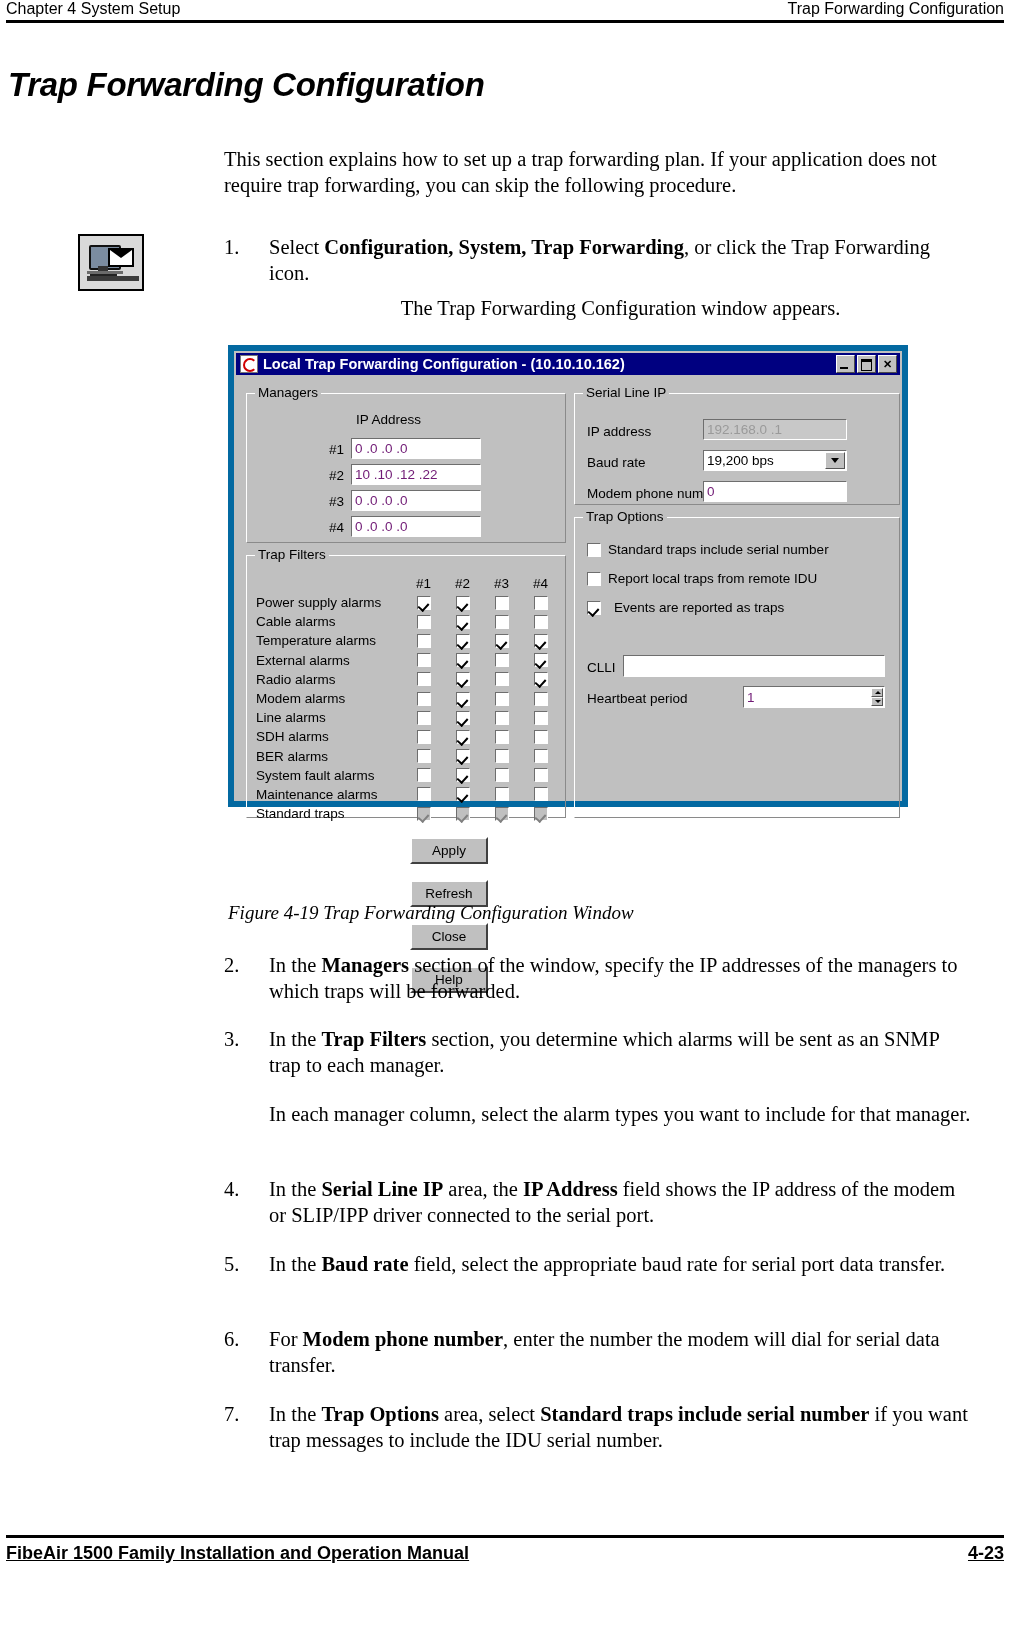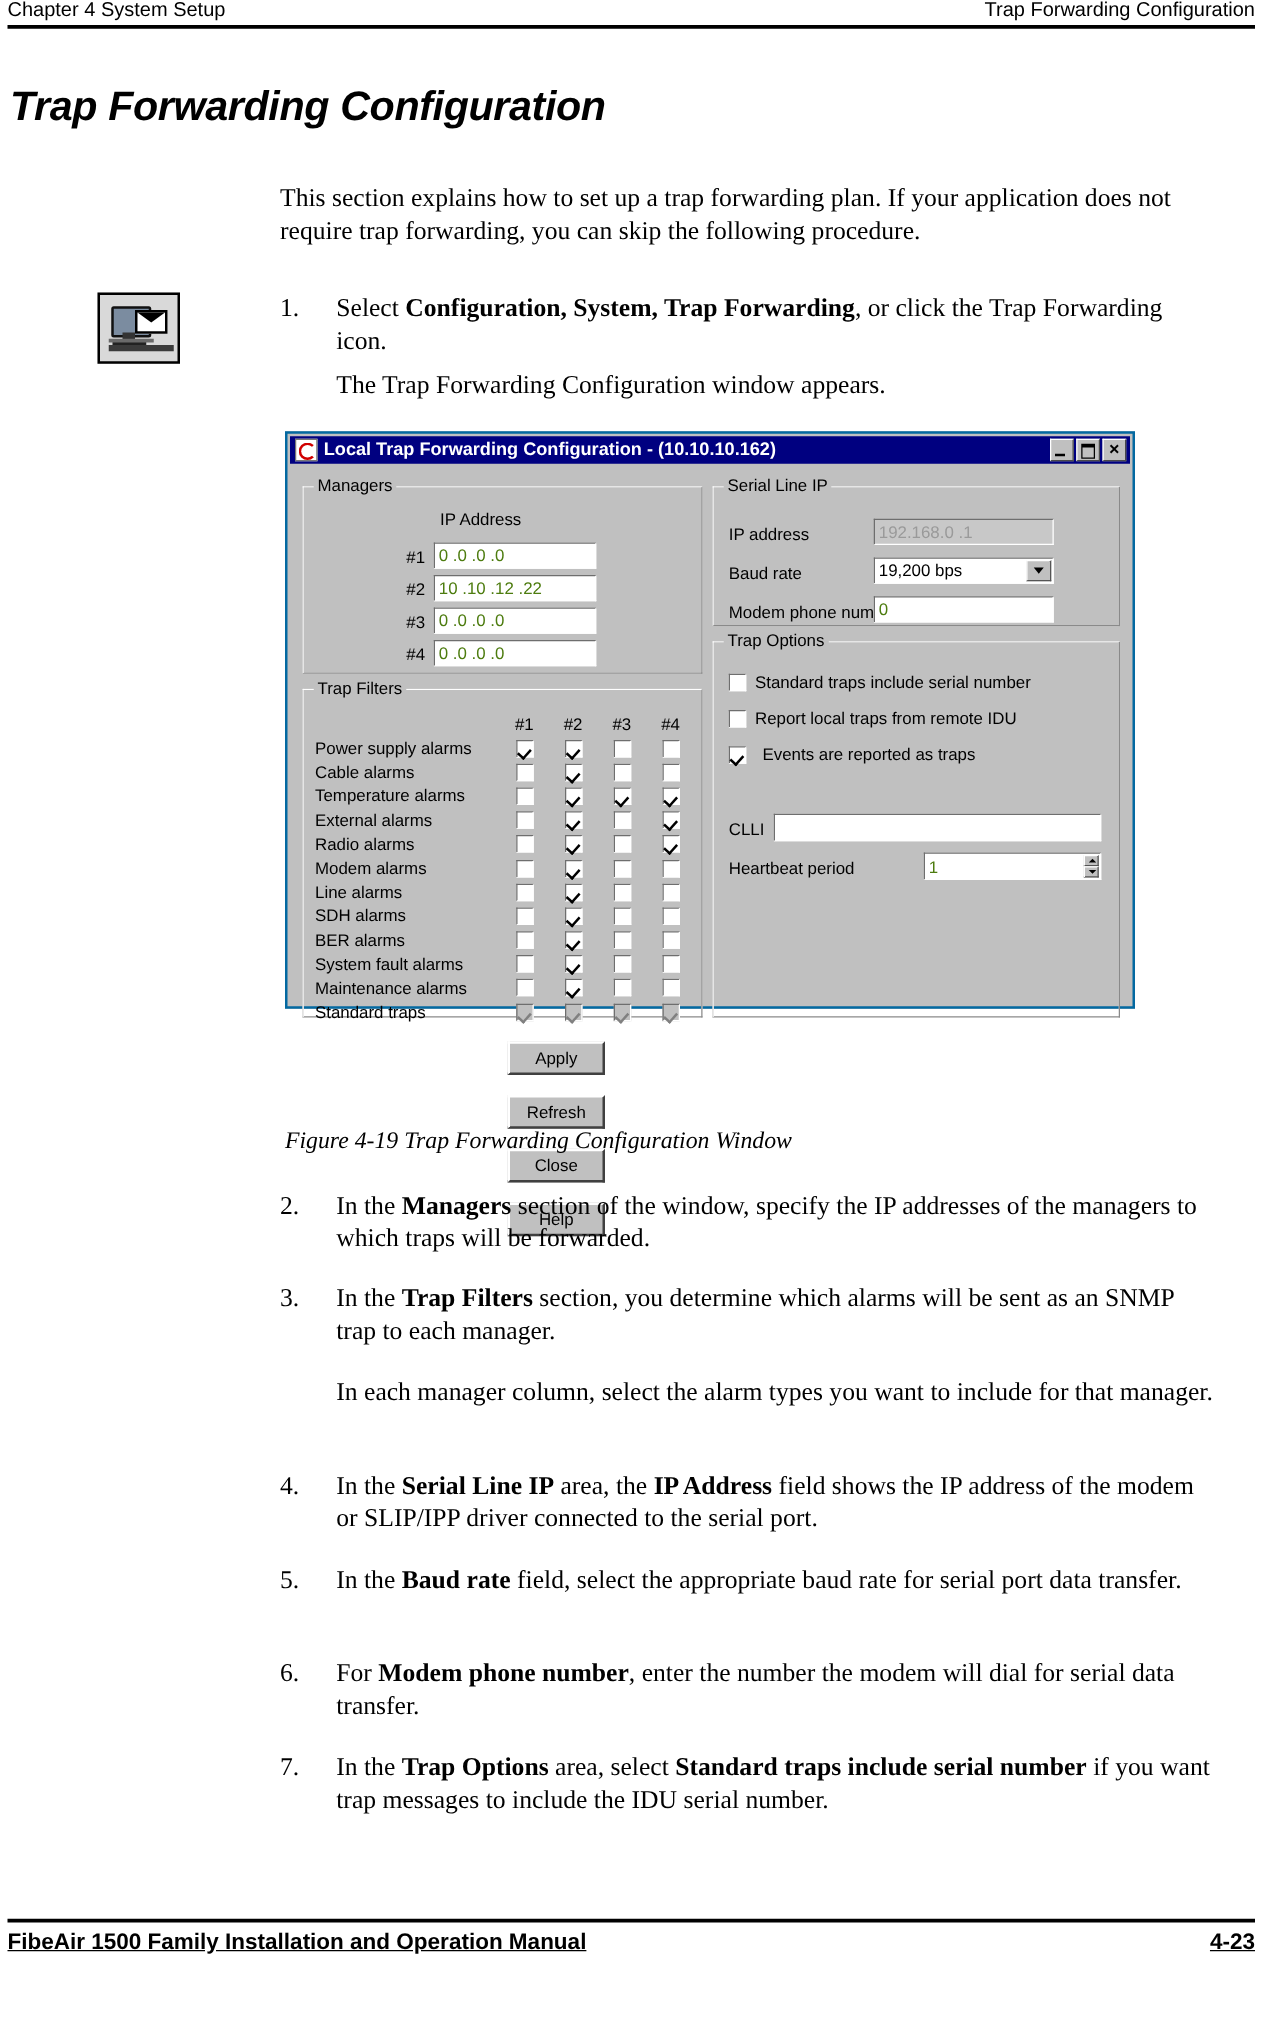--- a/index.html
+++ b/index.html
@@ -74,21 +74,21 @@
     position:absolute; left:4px; bottom:5px; width:52px; height:5px; background:#3b3b3b;
   }
   .tool-icon .deskline2 {
     position:absolute; left:4px; bottom:12px; width:36px; height:3px; background:#6a6a6a;
   }
 
   
   .dialog {
     position:absolute; left:228px; top:345px; width:680px; height:462px;
     background:#c0c0c0;
-    border:2px solid #0369a1;
+    border:6px solid #0369a1;
     box-sizing:border-box;
     font-family:"Liberation Sans", sans-serif;
     text-decoration:underline;
   }
   .titlebar {
     position:absolute; left:2px; top:2px; right:2px; height:22px;
     background:#000080; color:#fff;
     display:flex; align-items:center;
     font-size:14.5px; font-weight:bold;
   }
@@ -129,21 +129,21 @@
   .grp-label {
     position:absolute; top:-9px; left:8px; background:#c0c0c0;
     padding:0 3px; font-size:13.5px; color:#000; z-index:2; white-space:nowrap;
   }
 
   .sunken-text {
     background:#fff;
     border:1.5px solid #6e6e6e;
     border-right-color:#fff; border-bottom-color:#fff;
     box-sizing:border-box;
-    font-size:13.5px; color:#4d7c0f;
+    font-size:13.5px; color:#701a75;
     display:flex; align-items:center; padding-left:3px;
     position:absolute;
   }
   .sunken-text.disabled { background:#c8c8c8; color:#9a9a9a; }
 
   .fld-label { position:absolute; font-size:13.5px; white-space:nowrap; }
 
   
   .combo {
     position:absolute; background:#fff;
@@ -257,21 +257,21 @@
     <div class="deskline2"></div>
     <div class="deskline"></div>
   </div>
 </div>
 
 <div class="col" style="top:234px;">
   <div class="step">
     <span class="num">1.</span>
     <span><span>Select </span><b>Configuration, System, Trap Forwarding</b><span>, or click the Trap Forwarding icon.</span></span>
   </div>
-  <div class="sub" style="margin-top:9px;">The Trap Forwarding Configuration window appears.</div>
+  <div class="sub" style="margin-top:9px;text-align:center;">The Trap Forwarding Configuration window appears.</div>
 </div>
 
 <div class="dialog">
 
   <div class="titlebar">
     <span class="tb-icon"></span>
     <span class="tb-text">Local Trap Forwarding Configuration - (10.10.10.162)</span>
     <span class="tb-btns">
       <span class="tb-btn">
           <span class="min"></span>

